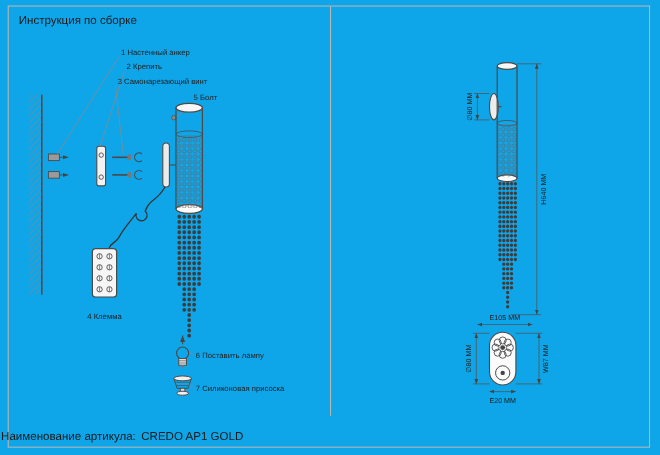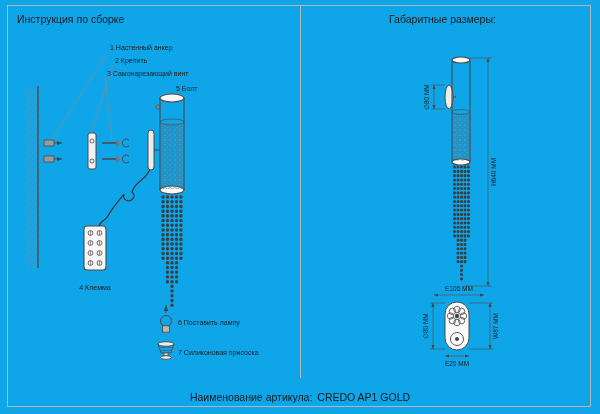--- a/index.html
+++ b/index.html
@@ -3,36 +3,35 @@
 <meta charset="utf-8">
 <style>
   html,body{margin:0;padding:0;background:#ffffff}
   .page{position:relative;width:600px;height:414px;background:#0ea5e9;
         font-family:"Liberation Sans",sans-serif;color:#1a1a1a;overflow:hidden}
   .frame{position:absolute;left:7px;top:5px;width:584px;height:402px;border:1px solid #b5b5b5;box-sizing:border-box}
   .divider{position:absolute;left:300px;top:6px;width:1px;height:372px;background:#b5b5b5}
   .title{position:absolute;top:13px;font-size:10.5px;white-space:nowrap}
   .title.left{left:17px}
   .title.right{left:389px}
-  .footer{position:absolute;left:0;right:0;bottom:11px;text-align:center;font-size:10.5px}
+  .footer{position:absolute;left:0;right:0;bottom:11px;font-size:10.5px}
   .footer span{margin:0 1px}
   svg.draw{position:absolute;left:0;top:0}
   svg text{font-family:"Liberation Sans",sans-serif;fill:#222}
   .lbl{font-size:7px}
   .dim{font-size:6.5px}
 </style>
 </head>
 <body>
 
 <div class="page">
   <div class="frame"></div>
   <div class="divider"></div>
 
   <div class="title left">Инструкция по сборке</div>
-  <div class="title right">Габаритные размеры:</div>
 
   <svg class="draw" width="600" height="414" viewBox="0 0 600 414">
     <defs>
       <marker id="arr" viewBox="0 0 10 10" refX="9" refY="5" markerWidth="7" markerHeight="7" orient="auto-start-reverse">
         <path d="M0,1.5 L9,5 L0,8.5 Z" fill="#444"></path>
       </marker>
       <pattern id="hatch" width="6" height="6" patternUnits="userSpaceOnUse">
         <path d="M0,6 L6,0" stroke="#888" stroke-width="0.8"></path>
       </pattern>
       <pattern id="mesh" width="5" height="5" patternUnits="userSpaceOnUse">

